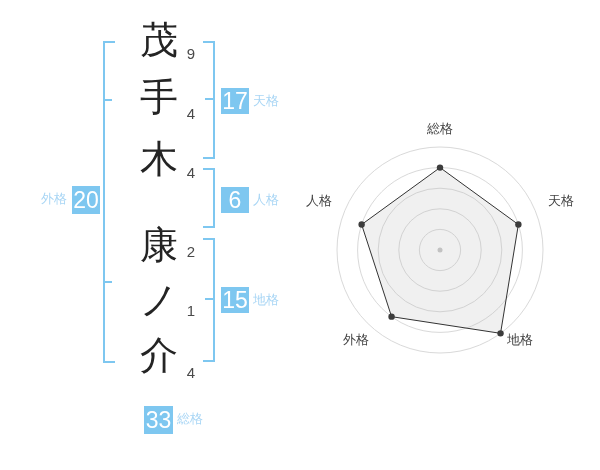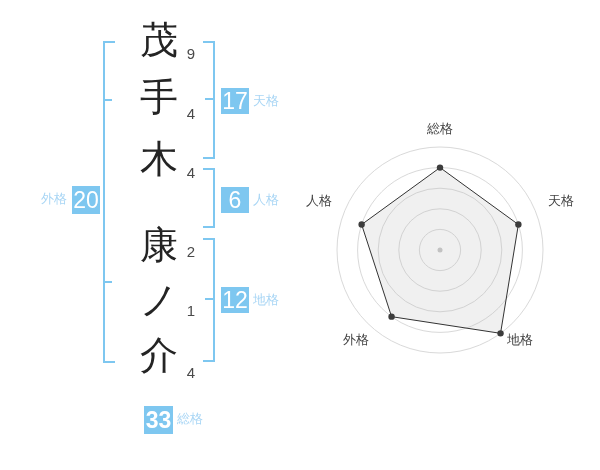--- a/index.html
+++ b/index.html
@@ -67,27 +67,27 @@
   <div class="strokes" style="top:243px;">2</div>
   <div class="strokes" style="top:302px;">1</div>
   <div class="strokes" style="top:364px;">4</div>
 
   <div class="badge" style="left:221px;top:88px;width:28px;height:26px;">17</div>
   <div class="glabel" style="left:253px;top:94px;">天格</div>
 
   <div class="badge" style="left:221px;top:187px;width:28px;height:26px;">6</div>
   <div class="glabel" style="left:253px;top:193px;">人格</div>
 
-  <div class="badge" style="left:221px;top:287px;width:28px;height:26px;">12</div>
+  <div class="badge" style="left:221px;top:287px;width:28px;height:26px;">15</div>
   <div class="glabel" style="left:253px;top:293px;">地格</div>
 
   <div class="badge" style="left:72px;top:186px;width:28px;height:28px;">20</div>
   <div class="glabel right-align" style="left:37px;top:192px;width:30px;">外格</div>
 
-  <div class="badge" style="left:144px;top:406px;width:29px;height:28px;font-weight:bold;">33</div>
+  <div class="badge" style="left:144px;top:406px;width:29px;height:28px;">33</div>
   <div class="glabel" style="left:177px;top:412px;">総格</div>
 
   <svg id="radar" width="290" height="270" viewBox="0 0 290 270">
       <circle cx="135" cy="152" r="20.6" fill="none" stroke="#d9d9d9" stroke-width="1"></circle>
       <circle cx="135" cy="152" r="41.2" fill="none" stroke="#d9d9d9" stroke-width="1"></circle>
       <circle cx="135" cy="152" r="61.8" fill="none" stroke="#d9d9d9" stroke-width="1"></circle>
       <circle cx="135" cy="152" r="82.4" fill="none" stroke="#d9d9d9" stroke-width="1"></circle>
       <circle cx="135" cy="152" r="103" fill="none" stroke="#d9d9d9" stroke-width="1"></circle>
       <circle cx="135" cy="152" r="2.5" fill="#c4c4c4"></circle>
       <polygon points="135,69.6 213.36705694272064,126.53699966350433 195.54188098612474,235.3287504206196 86.56649521110022,218.66300033649566 56.63294305727935,126.5369996635043" fill="rgba(185,185,185,0.22)" stroke="#333333" stroke-width="1"></polygon>

